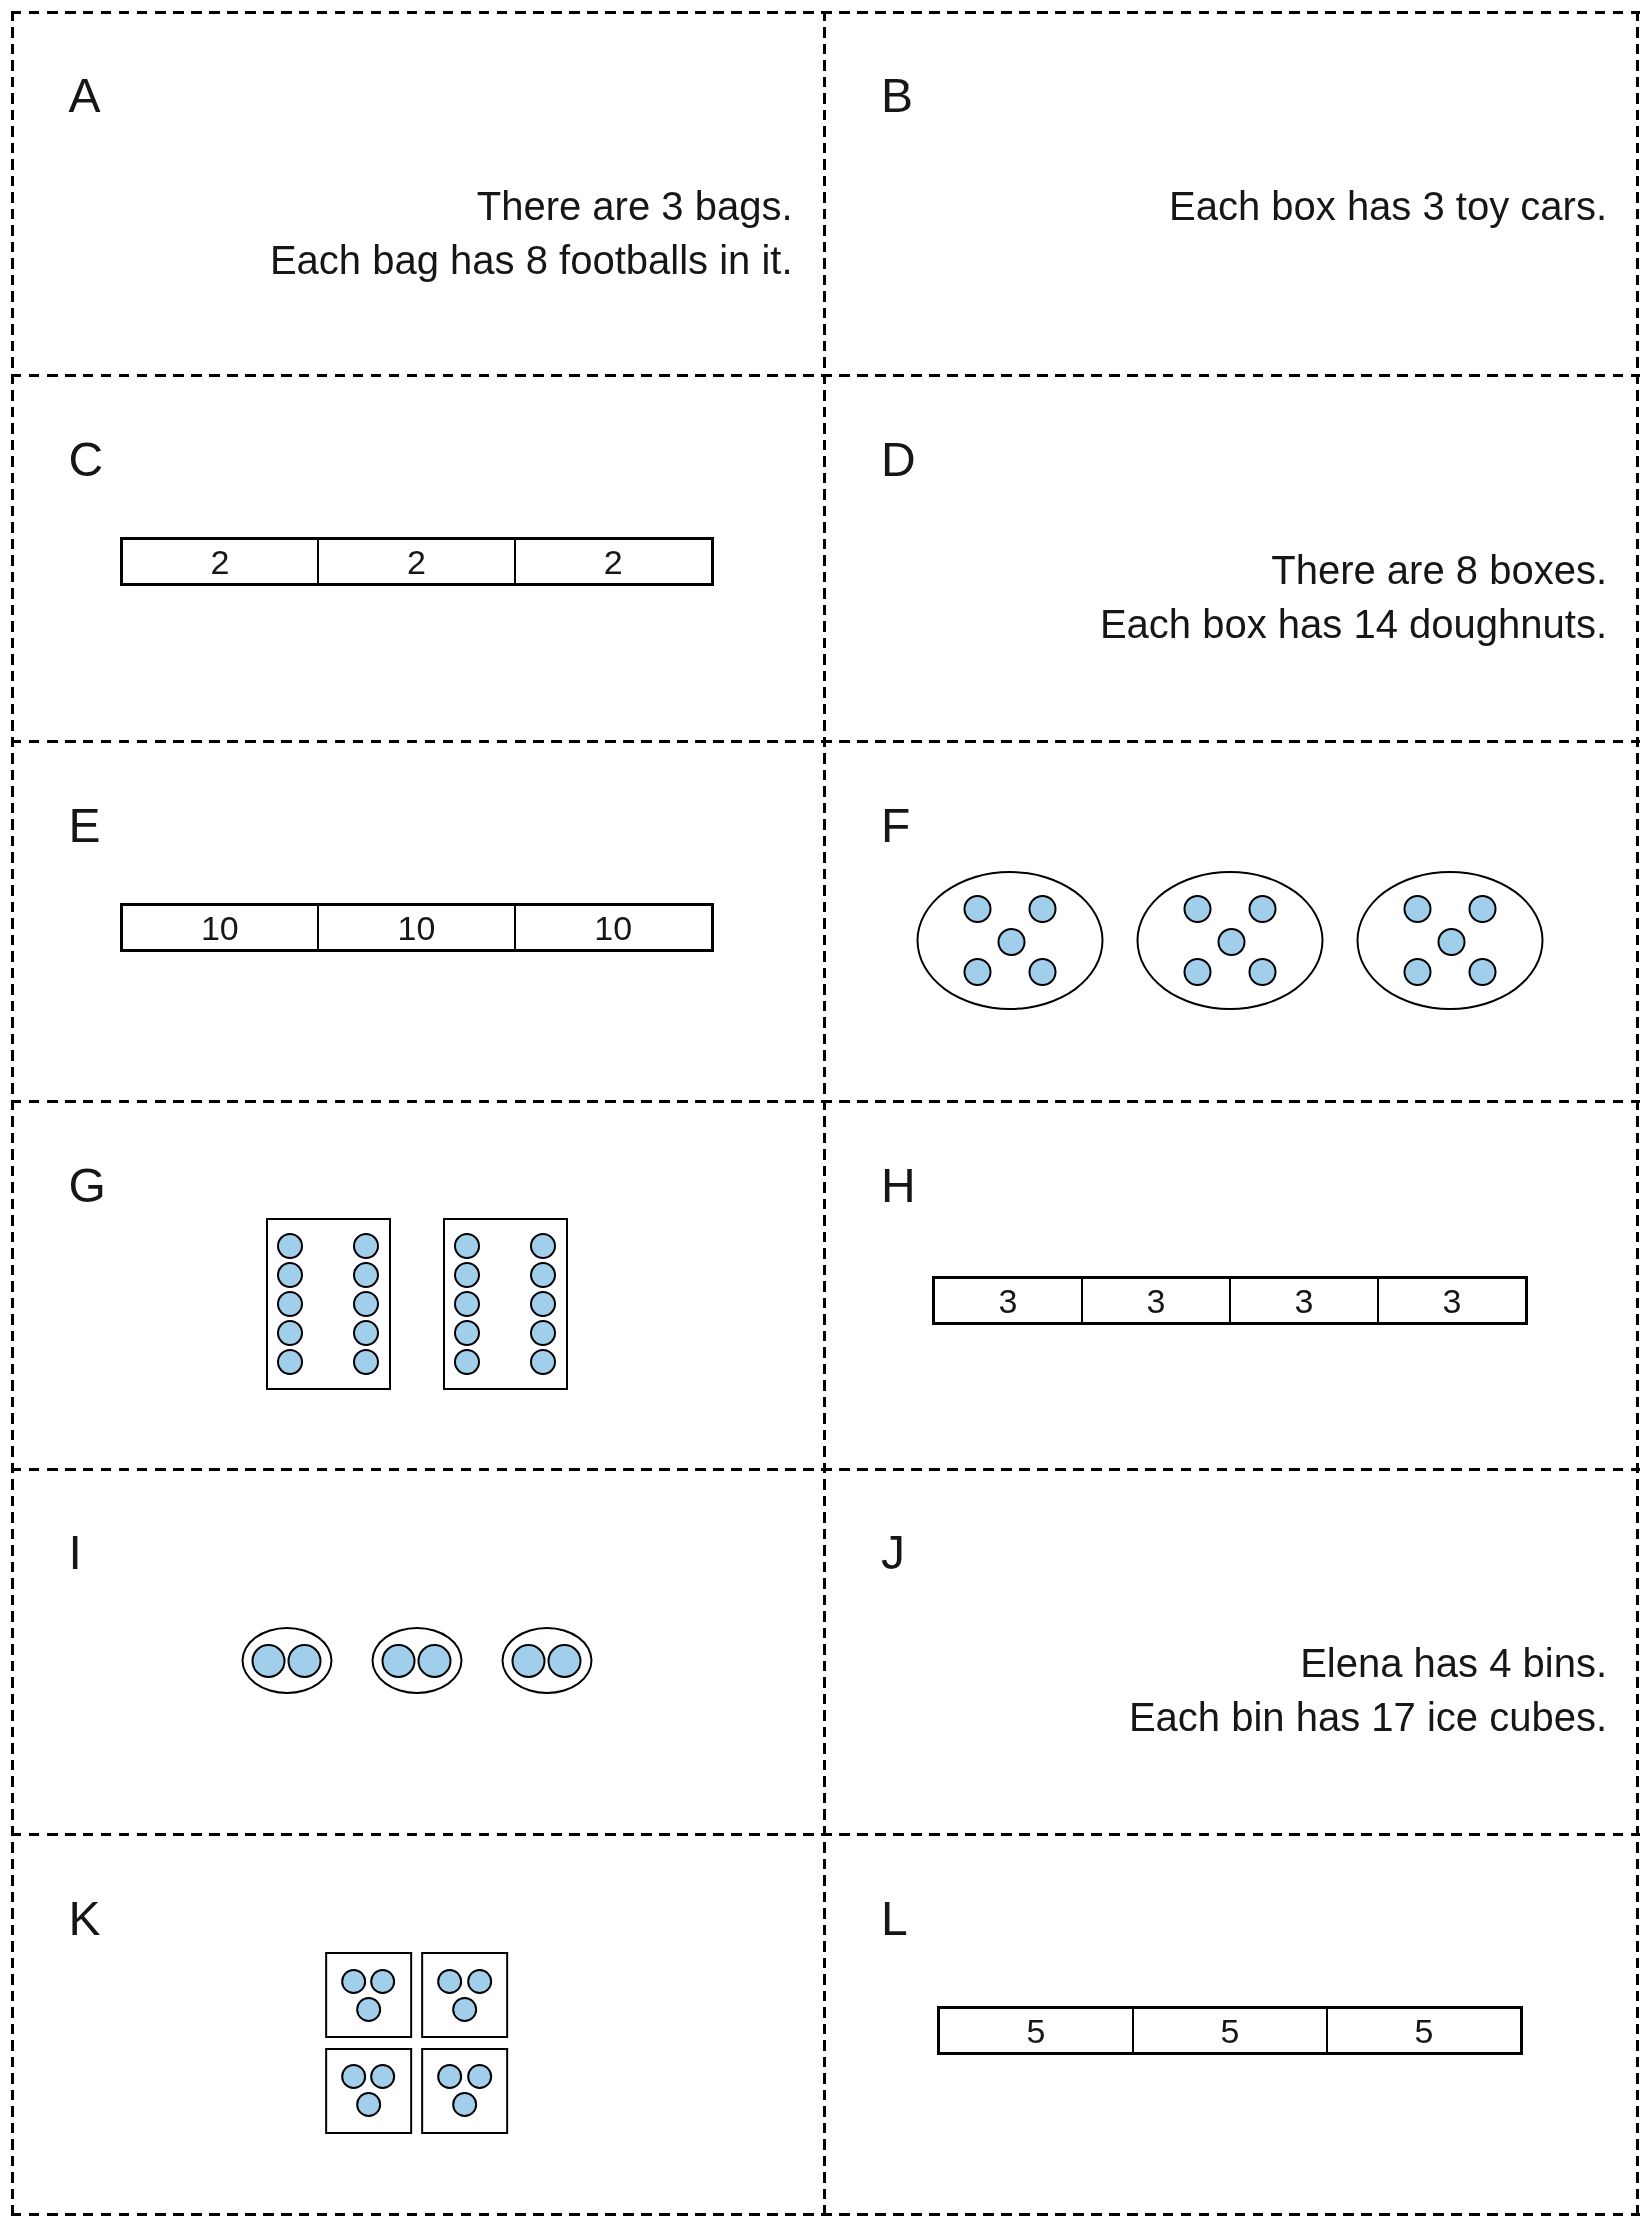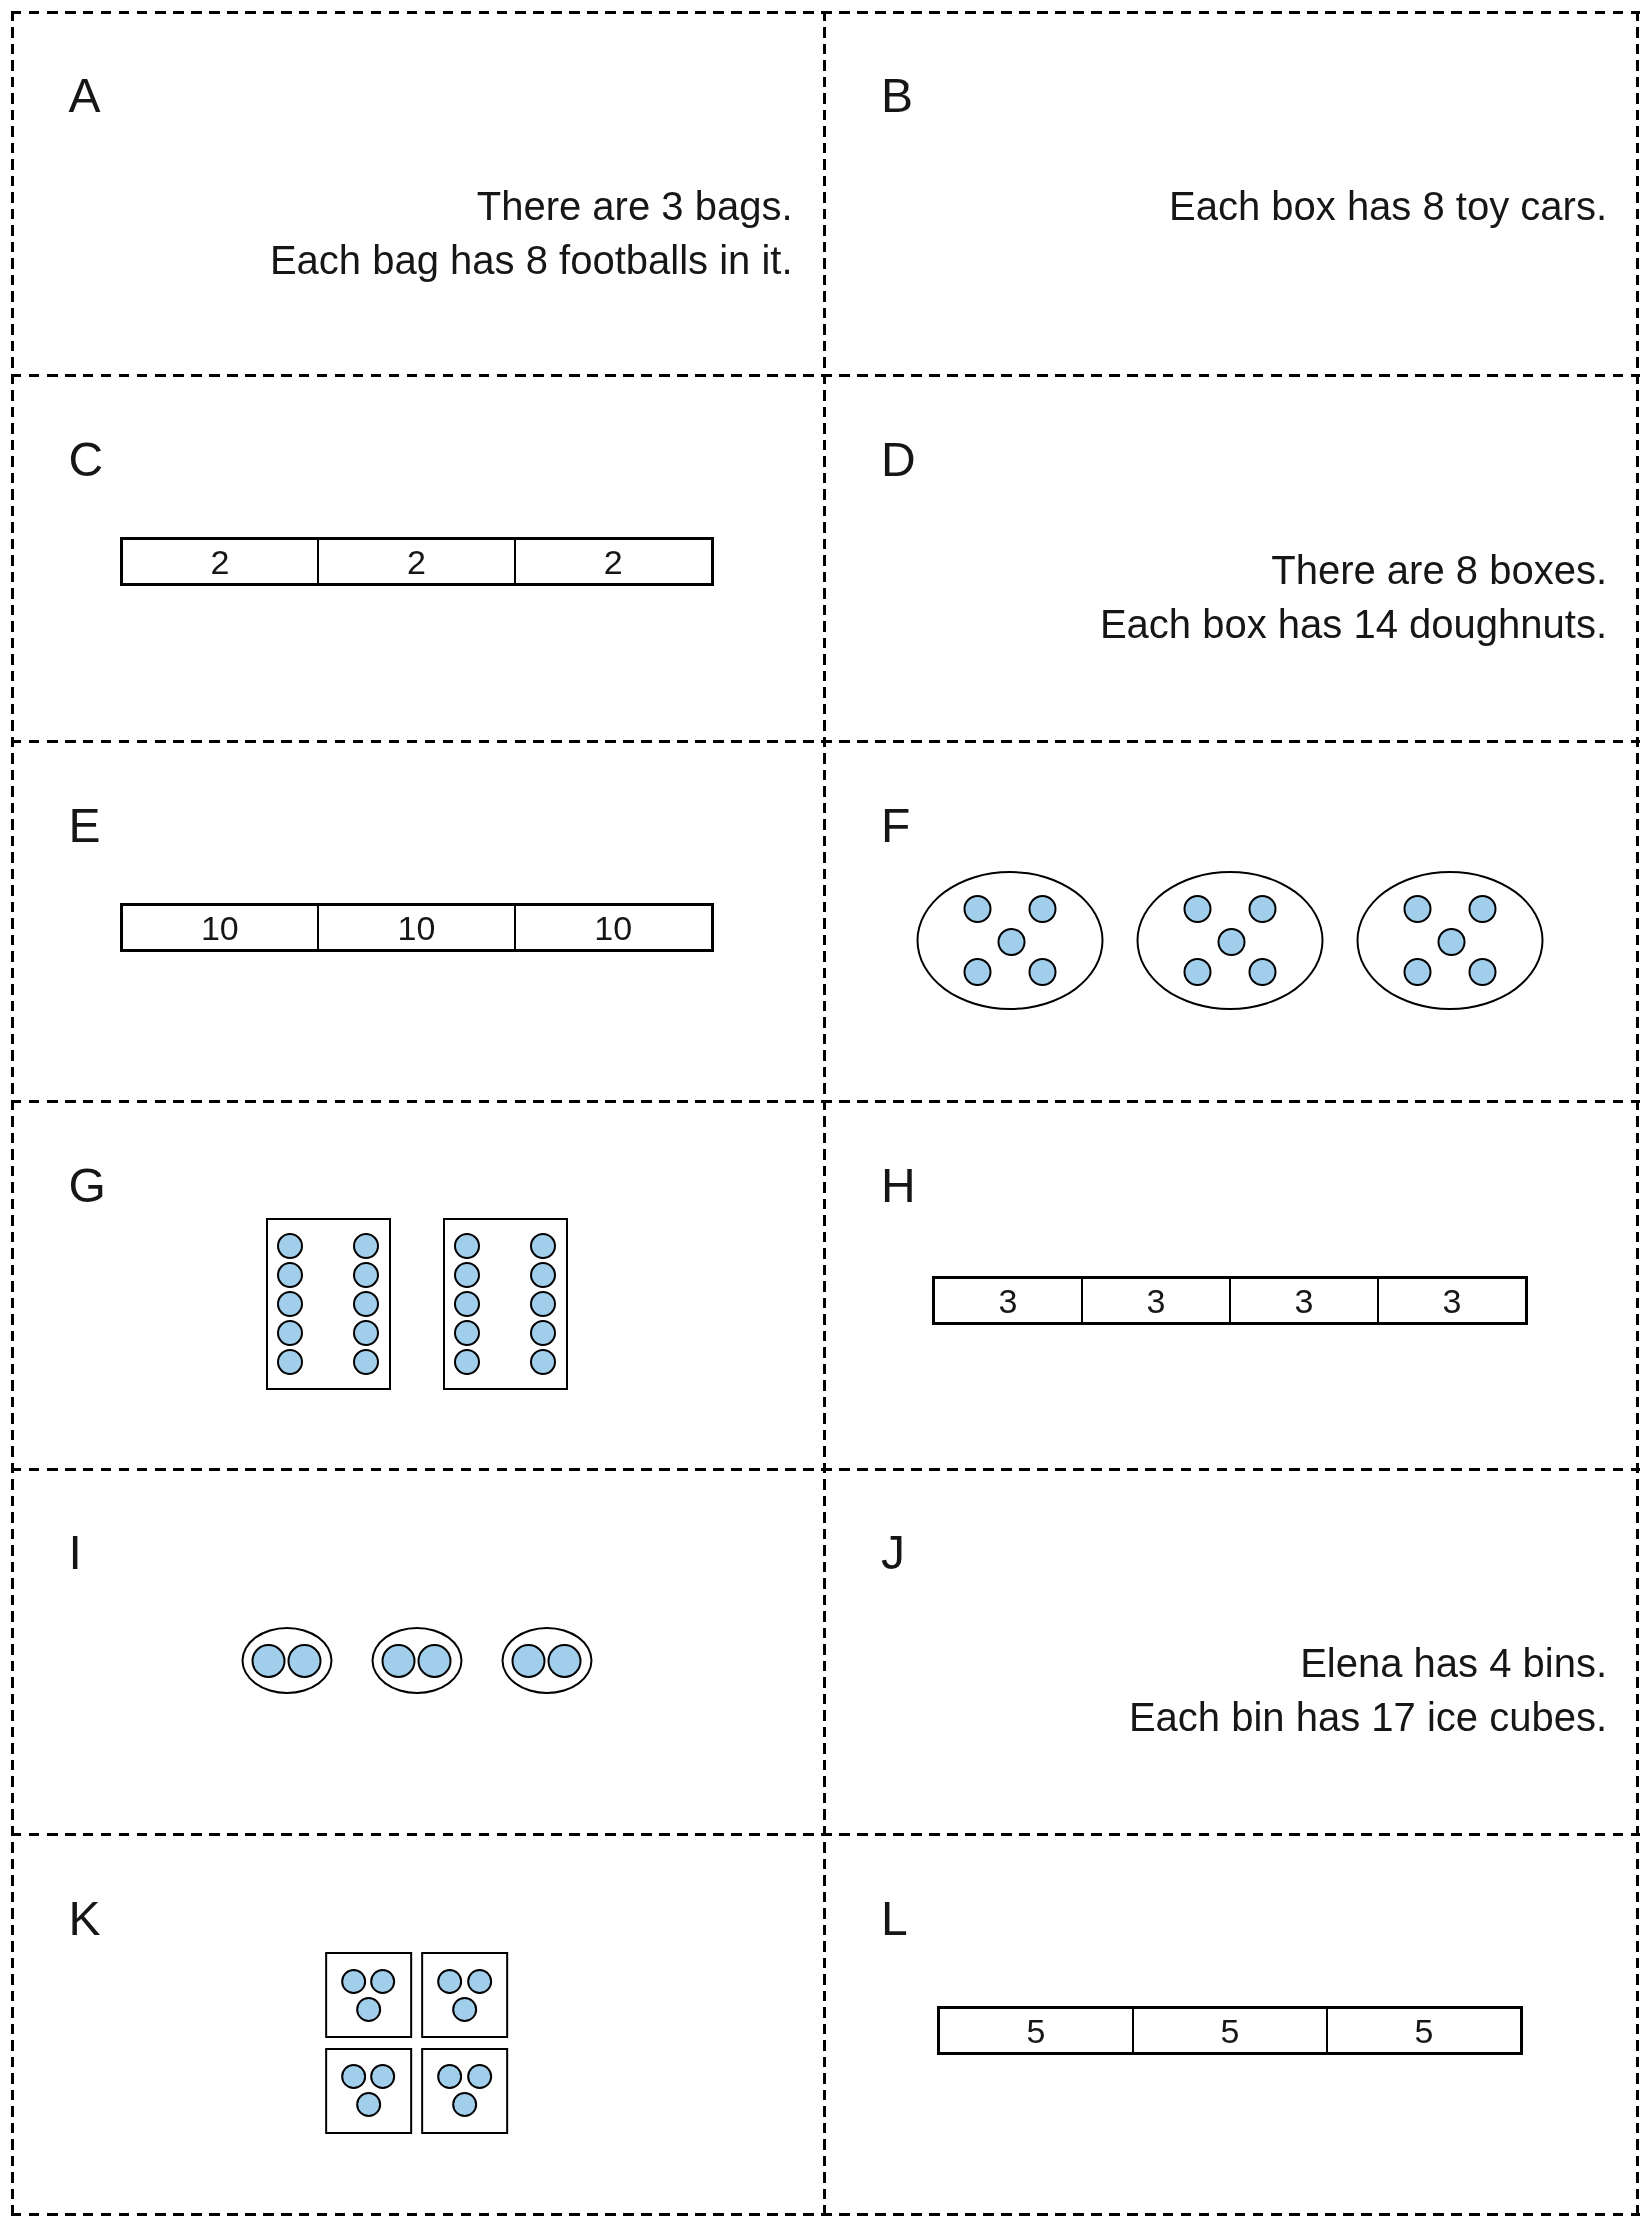--- a/index.html
+++ b/index.html
@@ -89,21 +89,21 @@
     <div class="card card-A" style="left: 10.5px; top: 11.2px; width: 812px; height: 364px;">
       <div class="letter">A</div>
       <div class="story">
         <div class="story-line">There are 3 bags.</div>
         <div class="story-line">Each bag has 8 footballs in it.</div>
       </div>
     </div>
     <div class="card card-B" style="left: 823px; top: 11.2px; width: 814px; height: 364px;">
       <div class="letter">B</div>
       <div class="story">
-        <div class="story-line">Each box has 8 toy cars.</div>
+        <div class="story-line">Each box has 3 toy cars.</div>
       </div>
     </div>
     <div class="card card-C" style="left: 10.5px; top: 375px; width: 812px; height: 366px;">
       <div class="letter">C</div>
       <div class="tape">
         <div class="tape-cell">2</div>
         <div class="tape-cell">2</div>
         <div class="tape-cell">2</div>
       </div>
     </div>

